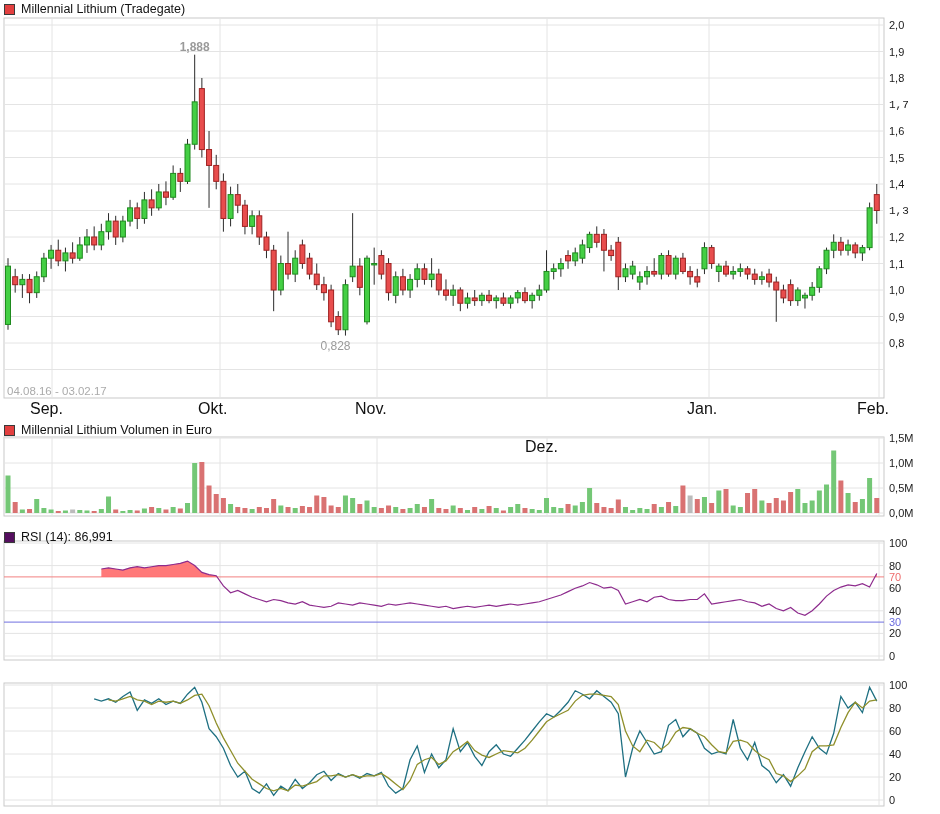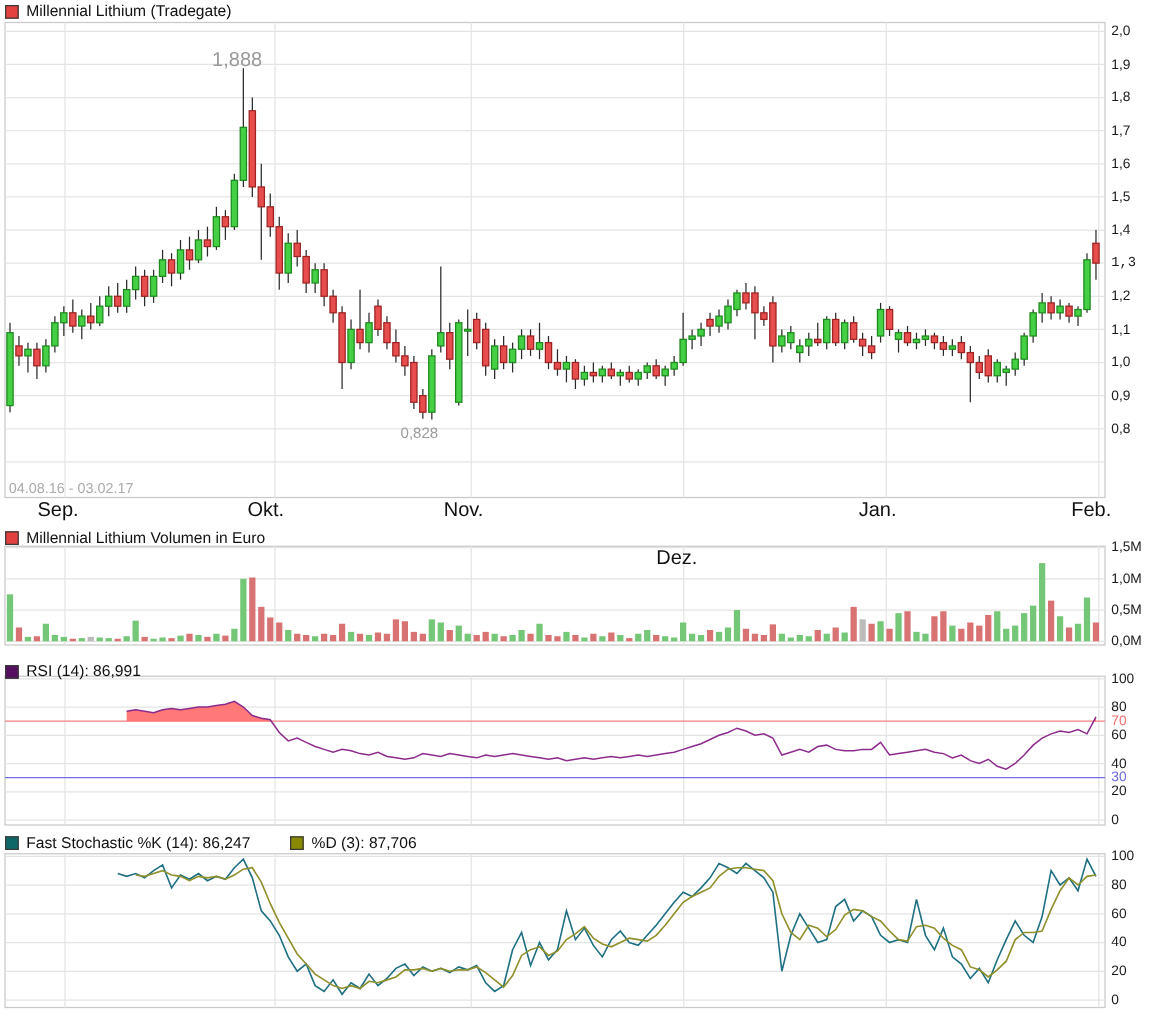--- a/index.html
+++ b/index.html
@@ -7,22 +7,22 @@
        font-family:"Liberation Sans", sans-serif;-webkit-font-smoothing:antialiased;}
   #chart{position:absolute;inset:0;}
   #cv{position:absolute;left:0;top:0;}
   .legend{position:absolute;left:4px;display:flex;align-items:center;gap:6px;
           font-size:12.5px;color:#111;white-space:nowrap;}
   .sq{width:9px;height:9px;border:1px solid #3a3a3a;display:inline-block;flex:0 0 auto;}
   .legend .item2{margin-left:26px;display:flex;align-items:center;gap:6px;}
   .tick{position:absolute;left:889px;font-size:11px;color:#1a1a1a;line-height:14px;}
   .month{position:absolute;top:400px;width:44px;text-align:left;font-size:16px;color:#111;}
   #dateRange{position:absolute;left:7px;top:385px;font-size:11.5px;color:#ababab;}
-  #hiLabel{position:absolute;left:170px;top:28px;width:50px;text-align:left;
-           font-size:16px;color:#9a9a9a;}
+  #hiLabel{position:absolute;left:170px;top:28px;width:50px;text-align:center;
+           font-size:12px;color:#9a9a9a;font-weight:bold;}
   #loLabel{position:absolute;left:321px;top:339px;width:50px;text-align:left;
            font-size:12px;color:#9a9a9a;}
 </style>
 </head>
 <body>
 
 <div id="chart">
   <svg id="cv" width="940" height="814">
       <rect x="4" y="18" width="880" height="380" fill="#ffffff" stroke="#c9c9c9" stroke-width="1"></rect>
       <line x1="52" y1="18" x2="52" y2="398" stroke="#e4e4e4"></line>
@@ -469,34 +469,26 @@
   <div class="legend" style="top:423px">
     <span class="sq" style="background: rgb(227, 64, 64);"></span>
     <span>Millennial Lithium Volumen in Euro</span>
   </div>
 
   <div class="legend" style="top:530px">
     <span class="sq" style="background: rgb(85, 15, 95);"></span>
     <span>RSI (14): 86,991</span>
   </div>
 
-  <div class="legend" style="top:667px">
-    <span class="sq" style="background: rgb(14, 104, 104);"></span>
-    <span>Fast Stochastic %K (14): 86,247</span>
-    <span class="item2">
-      <span class="sq" style="background: rgb(138, 138, 0);"></span>
-      <span>%D (3): 87,706</span>
-    </span>
-  </div>
 
   <div id="ticks">
       <div class="tick" style="top: 18px;">2,0</div>
       <div class="tick" style="top: 44.5px;">1,9</div>
       <div class="tick" style="top: 71px;">1,8</div>
-      <div class="tick" style="top: 97.5px;">1,7</div>
+      <div class="tick" style="top: 97.5px; font-family: Liberation Mono, monospace;">1,7</div>
       <div class="tick" style="top: 124px;">1,6</div>
       <div class="tick" style="top: 150.5px;">1,5</div>
       <div class="tick" style="top: 177px;">1,4</div>
       <div class="tick" style="top: 203.5px; font-family: Liberation Mono, monospace;">1,3</div>
       <div class="tick" style="top: 230px;">1,2</div>
       <div class="tick" style="top: 256.5px;">1,1</div>
       <div class="tick" style="top: 283px;">1,0</div>
       <div class="tick" style="top: 309.5px;">0,9</div>
       <div class="tick" style="top: 336px;">0,8</div>
       <div class="tick" style="top: 431px;">1,5M</div>

